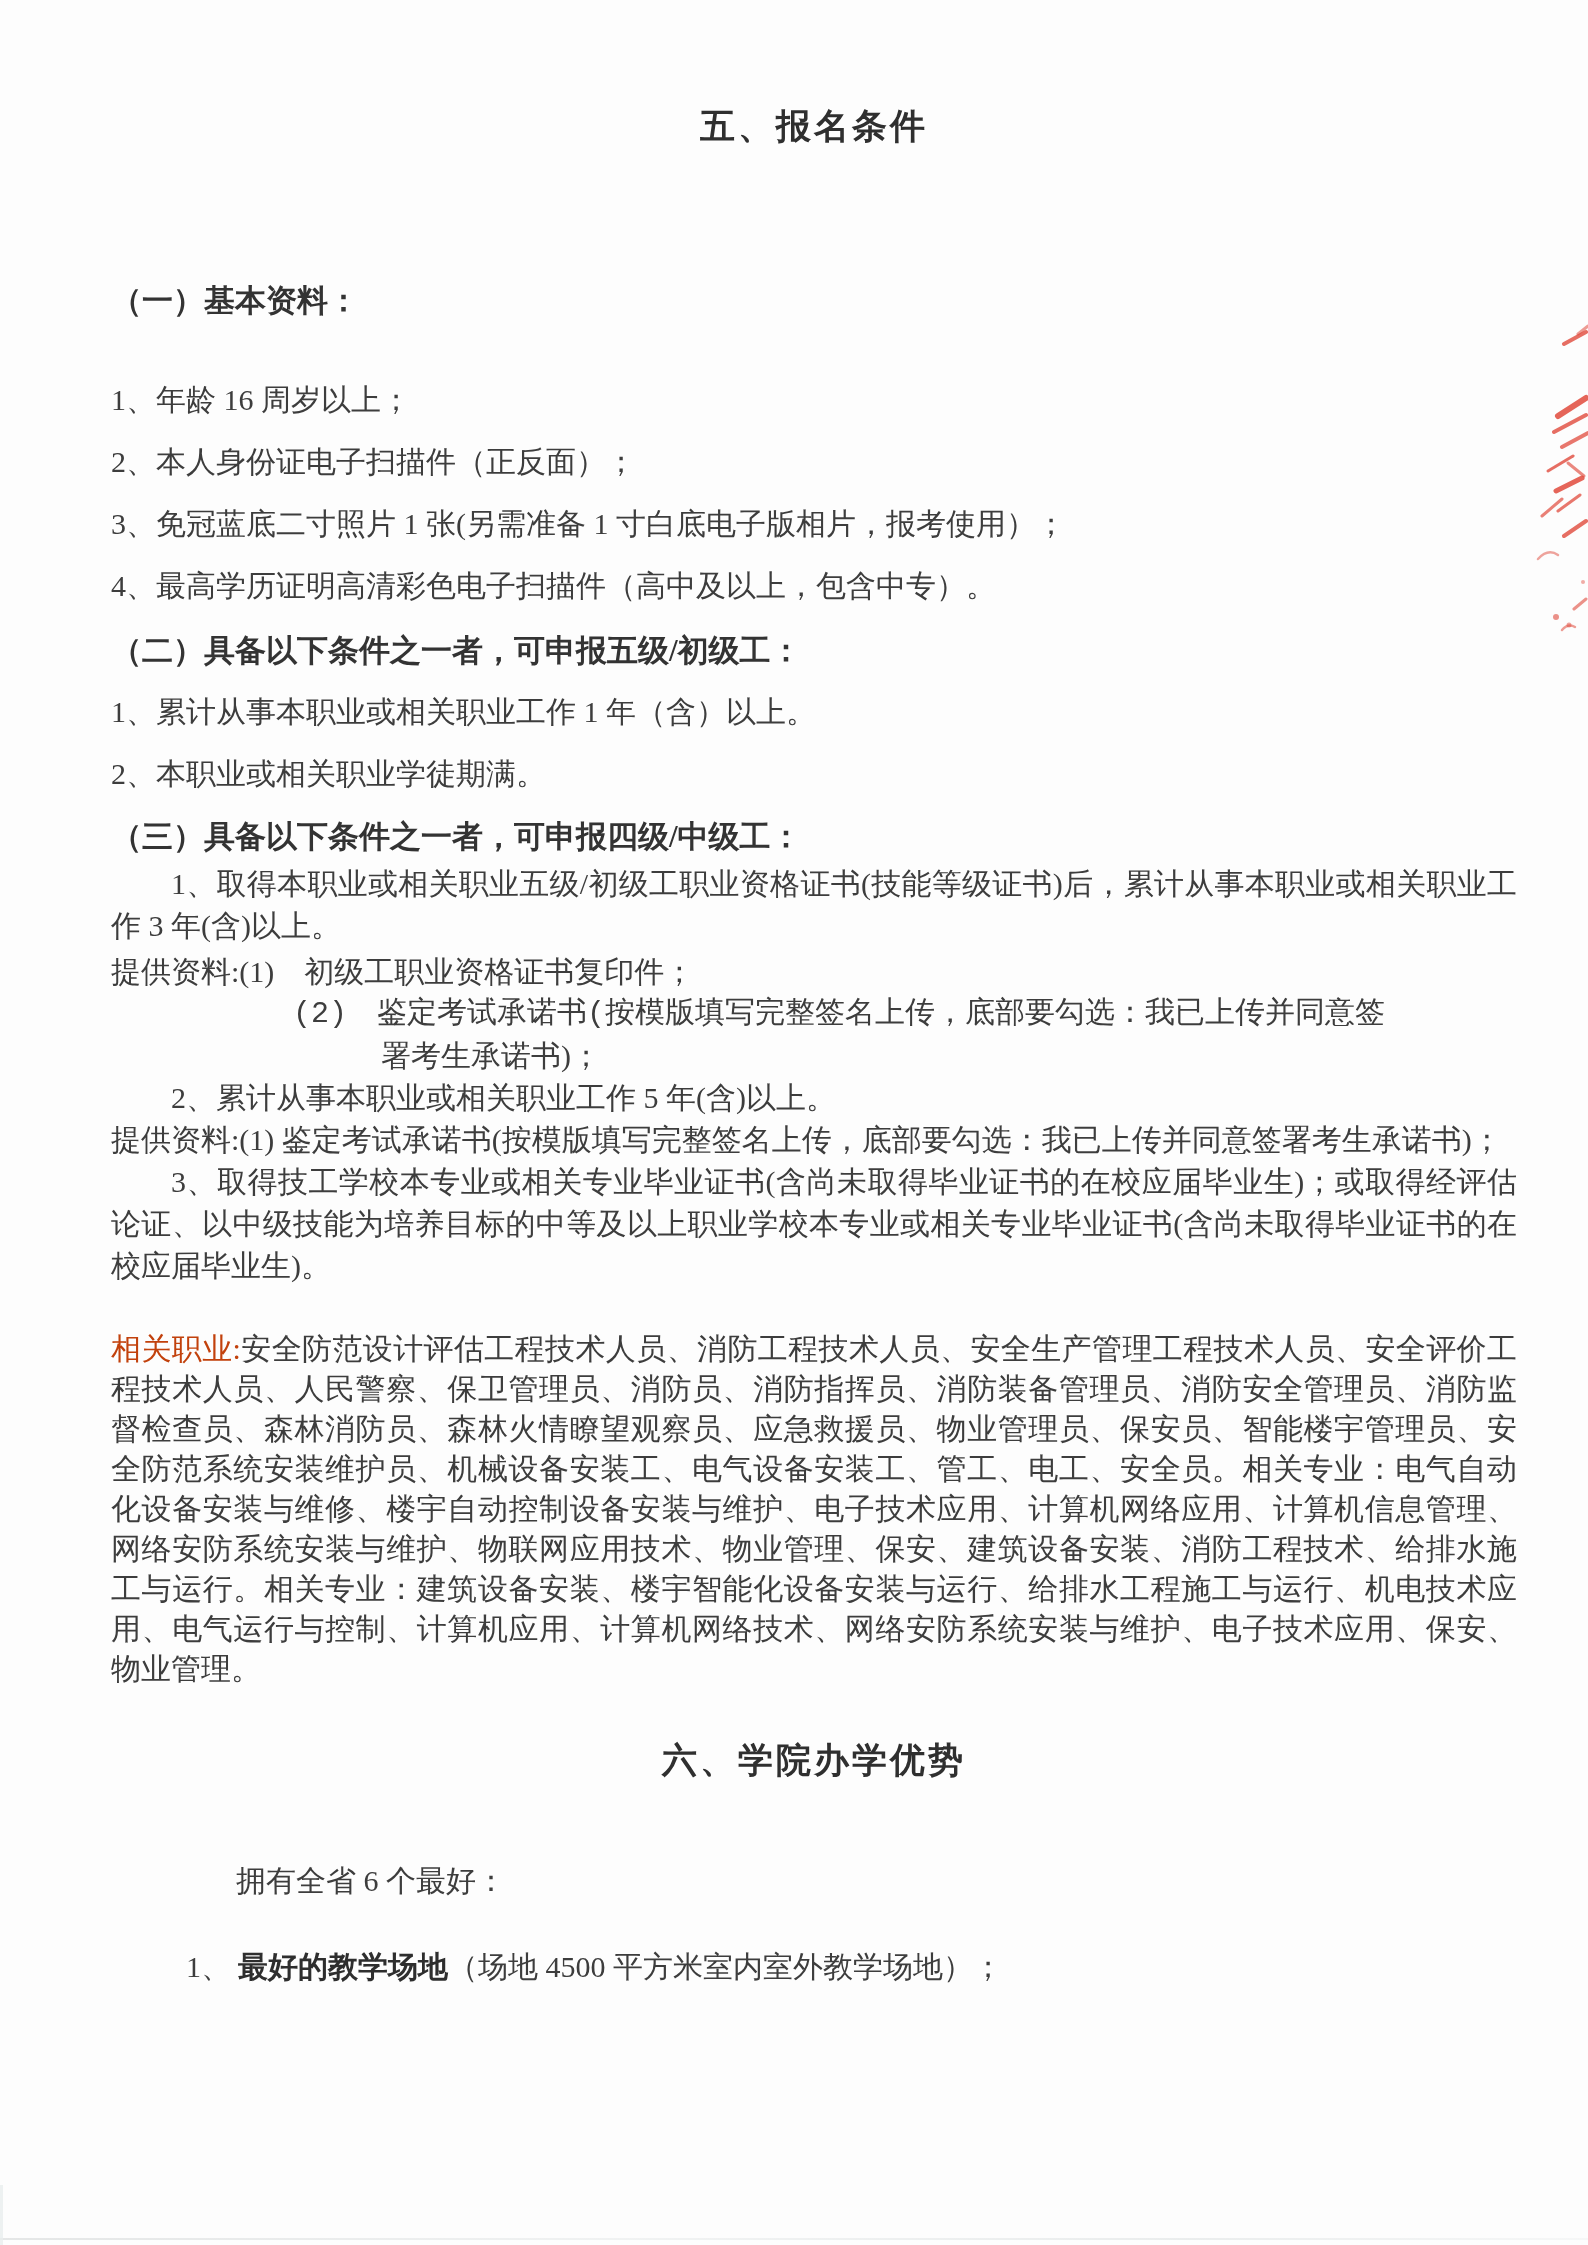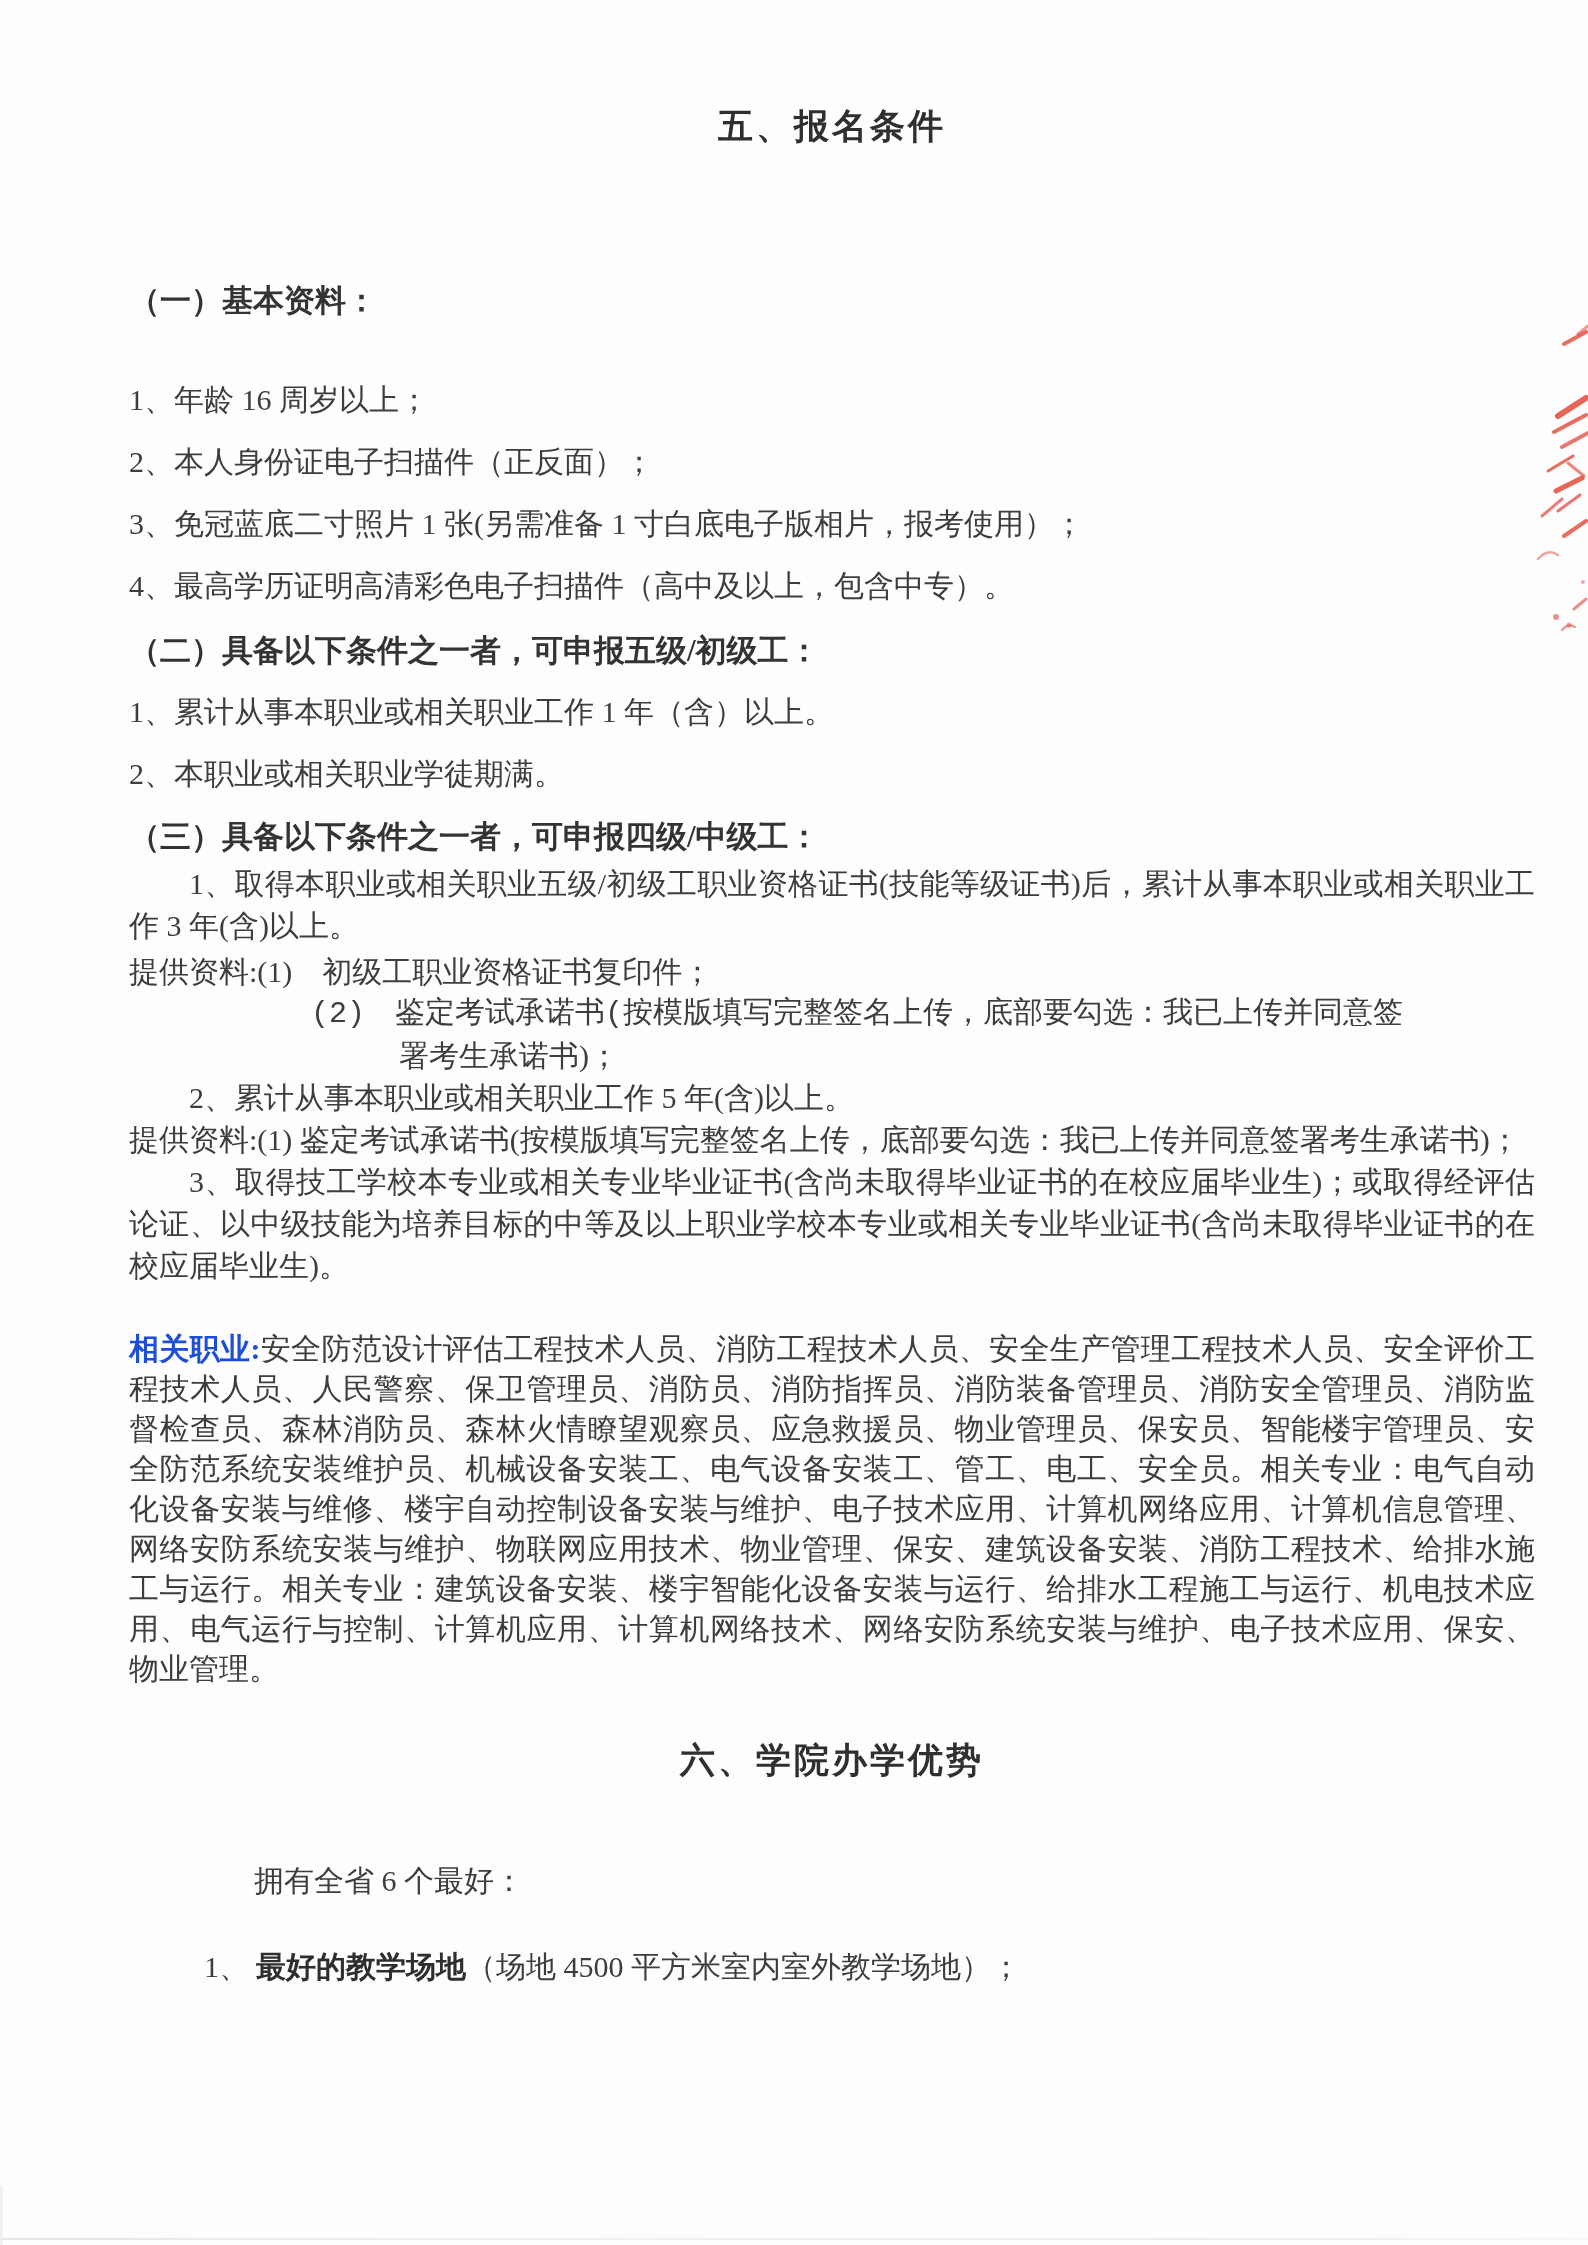--- a/index.html
+++ b/index.html
@@ -6,21 +6,21 @@
   .page {
     position:relative;
     width:1588px; height:2245px;
     background:#fdfdfd;
     overflow:hidden;
     font-family:"Liberation Serif","DejaVu Serif",serif;
     color:#3d3d3d;
   }
   .content {
     position:absolute;
-    left:129px; top:105px;
+    left:111px; top:105px;
     width:1406px;
   }
   .doc-title {
     text-align:center;
     font-size:35px;
     font-weight:700;
     color:#2f2f2f;
     letter-spacing:3px;
     line-height:44px;
   }
@@ -52,21 +52,21 @@
     white-space:nowrap;
   }
   .pl-sub  { padding-left:182px;font-family:Liberation Mono, monospace; }
   .pl-cont { padding-left:270px; }
   .related-para {
     margin-top:42px;
     font-size:30px;
     line-height:40px;
     text-align:justify;
   }
-  .related-label { font-weight:700; color:#1d4ed8; }
+  .related-label { font-weight:400; color:#c2410c; }
   .title6 { margin-top:50px; }
   .intro-line {
     margin-top:80px;
     padding-left:125px;
     font-size:30px;
     line-height:36px;
   }
   .adv-item {
     margin-top:50px;
     padding-left:75px;

